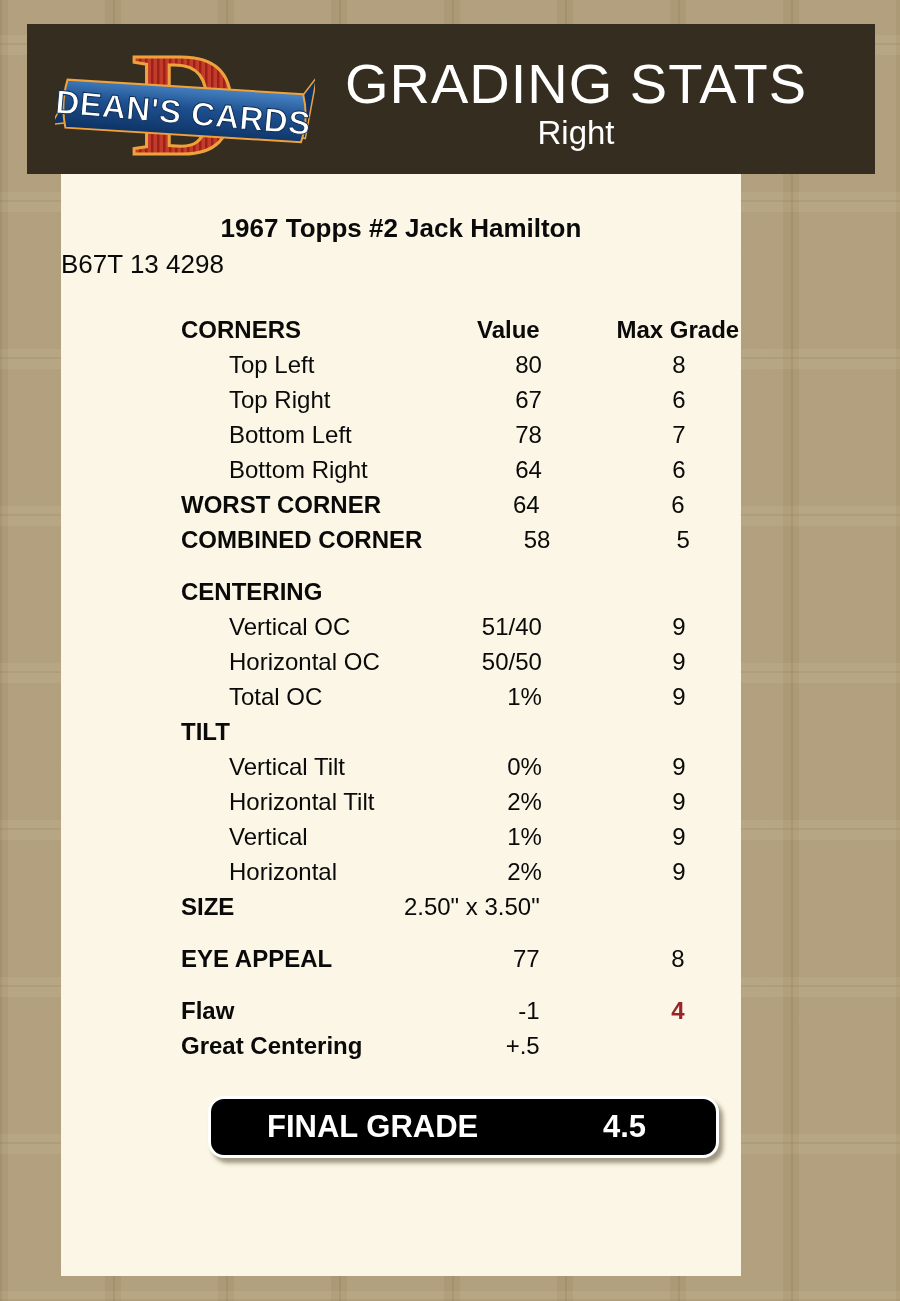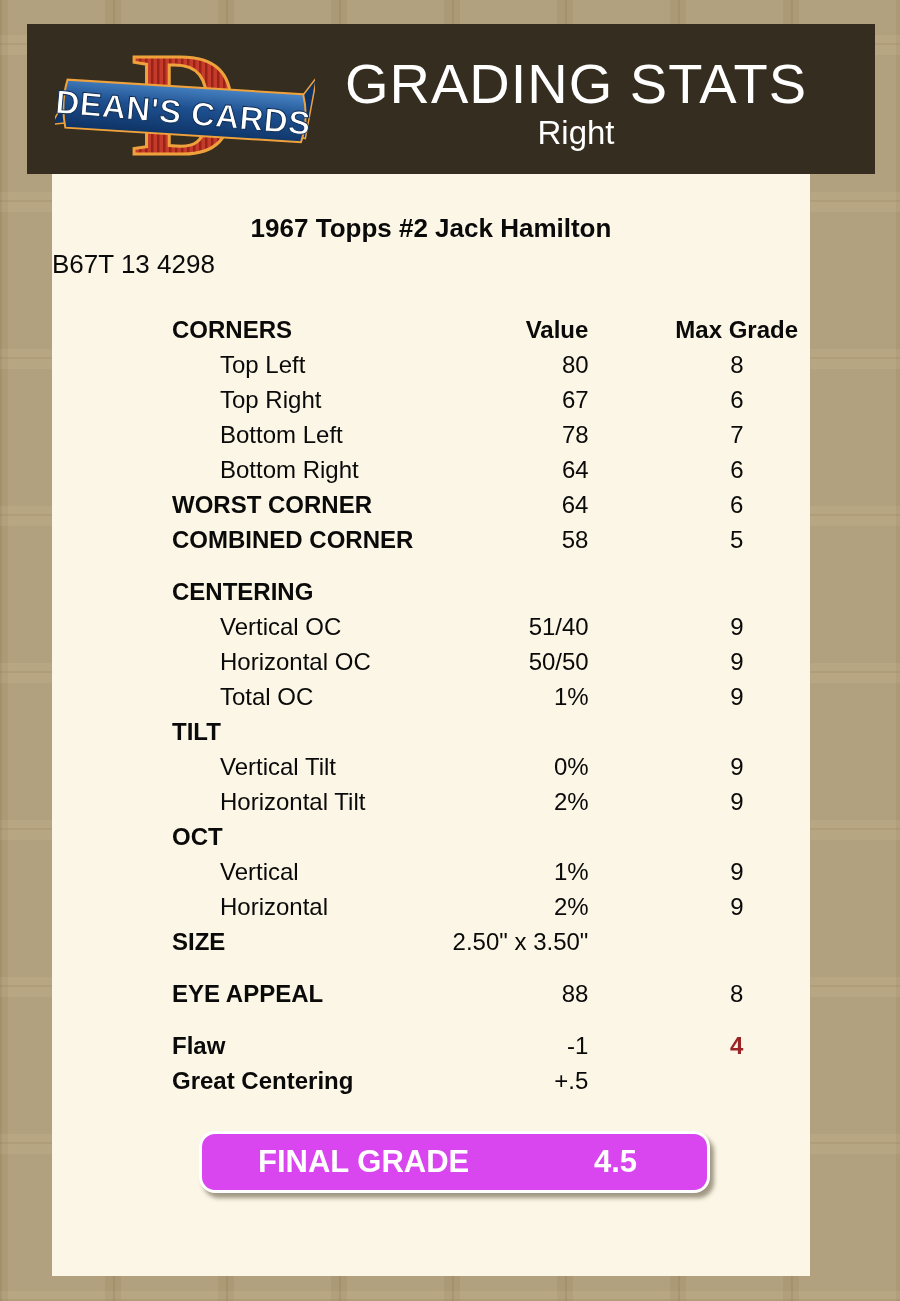--- a/index.html
+++ b/index.html
@@ -18,38 +18,38 @@
     background:#352d1f;
   }
   .logo{position:absolute;left:28px;top:8px;width:260px;height:138px;}
   .header-text{
     position:absolute;left:250px;right:0;top:0;bottom:0;
     text-align:center;color:#ffffff;padding-top:34px;box-sizing:border-box;
   }
   .header-title{font-size:56px;line-height:52px;font-weight:normal;letter-spacing:1px;}
   .header-subtitle{font-size:33px;line-height:46px;font-weight:normal;}
   .panel{
-    position:absolute;left:52px;top:174px;width:758px;height:1102px;
+    position:absolute;left:61px;top:174px;width:680px;height:1102px;
     background:#fbf6e5;color:#0a0a0a;
   }
   .card-title{padding-top:36px;text-align:center;font-size:26px;line-height:36px;font-weight:bold;}
   .card-serial{text-align:left;font-size:26px;line-height:36px;}
   .grades{margin-top:30px;}
   .row{display:flex;align-items:center;height:35px;padding-left:120px;font-size:24px;}
   .lbl{width:260px;white-space:nowrap;}
   .lbl.bold{font-weight:bold;}
   .lbl.ind{padding-left:48px;box-sizing:border-box;}
   .val{width:166px;text-align:right;white-space:nowrap;}
   .grade{margin-left:75px;width:150px;text-align:center;white-space:nowrap;}
   .hdr .lbl,.hdr .val,.hdr .grade{font-weight:bold;}
   .grade.red{color:#9b2429;font-weight:bold;}
   .gap{height:17px;}
   .final-grade{
     margin:33px 0 0 147px;width:505px;height:56px;
-    background:#d946ef;border:3px solid #ffffff;border-radius:16px;
+    background:#000000;border:3px solid #ffffff;border-radius:16px;
     box-shadow:4px 5px 4px rgba(70,58,35,0.5);
     display:flex;align-items:center;justify-content:space-between;
     color:#ffffff;font-size:31px;font-weight:bold;box-sizing:content-box;
     padding:0;cursor:pointer;
   }
   .final-grade .fg-label{padding-left:56px;}
   .final-grade .fg-value{padding-right:70px;}
 </style>
 </head>
 <body>
@@ -155,45 +155,40 @@
       <div class="lbl ind">Vertical Tilt</div>
       <div class="val">0%</div>
       <div class="grade">9</div>
     </div>
     <div class="row">
       <div class="lbl ind">Horizontal Tilt</div>
       <div class="val">2%</div>
       <div class="grade">9</div>
     </div>
     <div class="row">
-      <div class="lbl bold">OCT</div>
-      <div class="val"></div>
-      <div class="grade"></div>
-    </div>
-    <div class="row">
       <div class="lbl ind">Vertical</div>
       <div class="val">1%</div>
       <div class="grade">9</div>
     </div>
     <div class="row">
       <div class="lbl ind">Horizontal</div>
       <div class="val">2%</div>
       <div class="grade">9</div>
     </div>
     <div class="row">
       <div class="lbl bold">SIZE</div>
       <div class="val">2.50" x 3.50"</div>
       <div class="grade"></div>
     </div>
 
     <div class="gap"></div>
 
     <div class="row">
       <div class="lbl bold">EYE APPEAL</div>
-      <div class="val">88</div>
+      <div class="val">77</div>
       <div class="grade">8</div>
     </div>
 
     <div class="gap"></div>
 
     <div class="row">
       <div class="lbl bold">Flaw</div>
       <div class="val">-1</div>
       <div class="grade red">4</div>
     </div>

